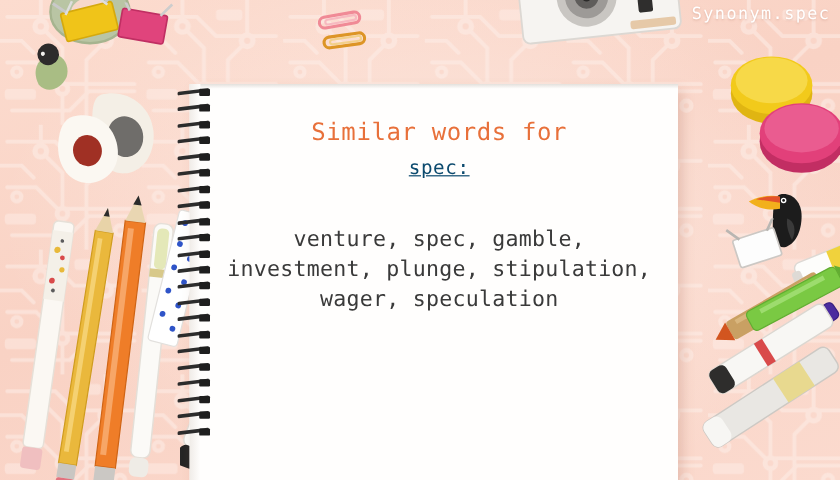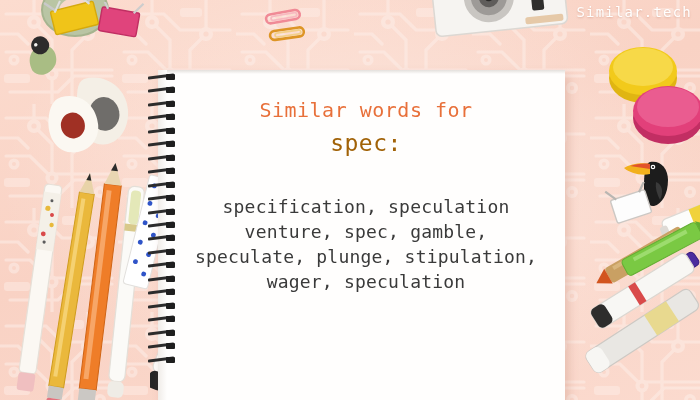--- a/index.html
+++ b/index.html
@@ -66,23 +66,24 @@
     text-align: center;
   }
   .title-line {
     margin-top: 28px;
     font-size: 20px;
     letter-spacing: 0.5px;
     color: #e8703a;
   }
   .title-word {
     margin-top: 8px;
-    font-size: 23px;
+    font-size: 16px;
     letter-spacing: 0.5px;
-    color: #a16207;
+    color: #0c4a6e;
+    text-decoration: underline;
   }
   .synonyms {
     margin-top: 38px;
     font-size: 18px;
     line-height: 25px;
     color: #3a3a3a;
     letter-spacing: 0.2px;
   }
   .syn-line { white-space: pre; }
 
@@ -368,23 +369,22 @@
 
   <div class="notepad">
     <div class="notepad-top-edge"></div>
     <div class="notepad-left-edge"></div>
 
     <div class="pad-text">
       <div class="title-line">Similar words for</div>
       <div class="title-word">spec:</div>
 
       <div class="synonyms">
-        <div class="syn-line">specification, speculation</div>
         <div class="syn-line">venture, spec, gamble,</div>
-        <div class="syn-line">speculate, plunge, stipulation,</div>
+        <div class="syn-line">investment, plunge, stipulation,</div>
         <div class="syn-line">wager, speculation</div>
       </div>
     </div>
   </div>
 
   <div class="spiral" id="spiral">
       <div class="ring" style="top: 2px;"></div>
       <div class="ring" style="top: 15.4545px;"></div>
       <div class="ring" style="top: 28.9091px;"></div>
       <div class="ring" style="top: 42.3636px;"></div>
@@ -401,15 +401,15 @@
       <div class="ring" style="top: 190.364px;"></div>
       <div class="ring" style="top: 203.818px;"></div>
       <div class="ring" style="top: 217.273px;"></div>
       <div class="ring" style="top: 230.727px;"></div>
       <div class="ring" style="top: 244.182px;"></div>
       <div class="ring" style="top: 257.636px;"></div>
       <div class="ring" style="top: 271.091px;"></div>
       <div class="ring" style="top: 284.545px;"></div>
     </div>
 
-  <div class="watermark">Similar.tech</div>
+  <div class="watermark">Synonym.spec</div>
 
 </div>
 
 </body></html>

